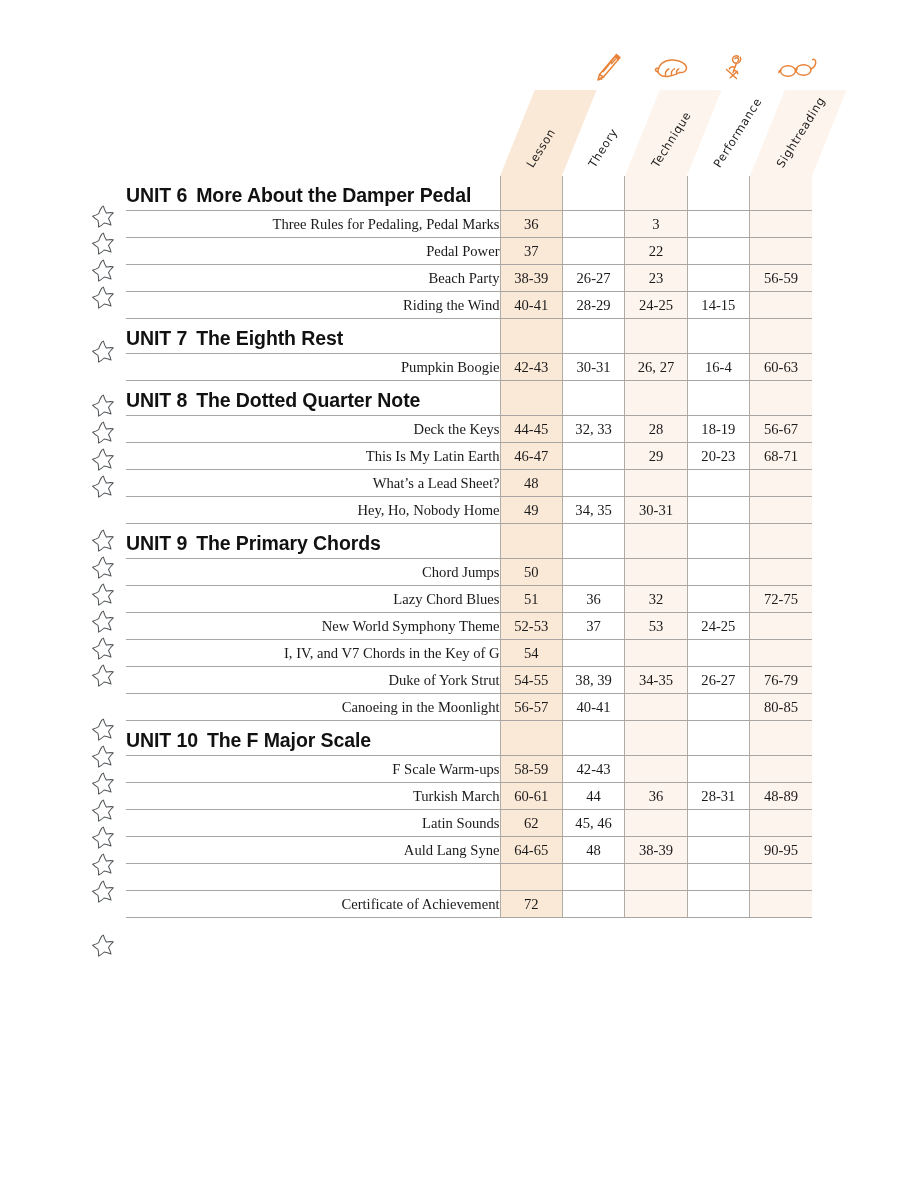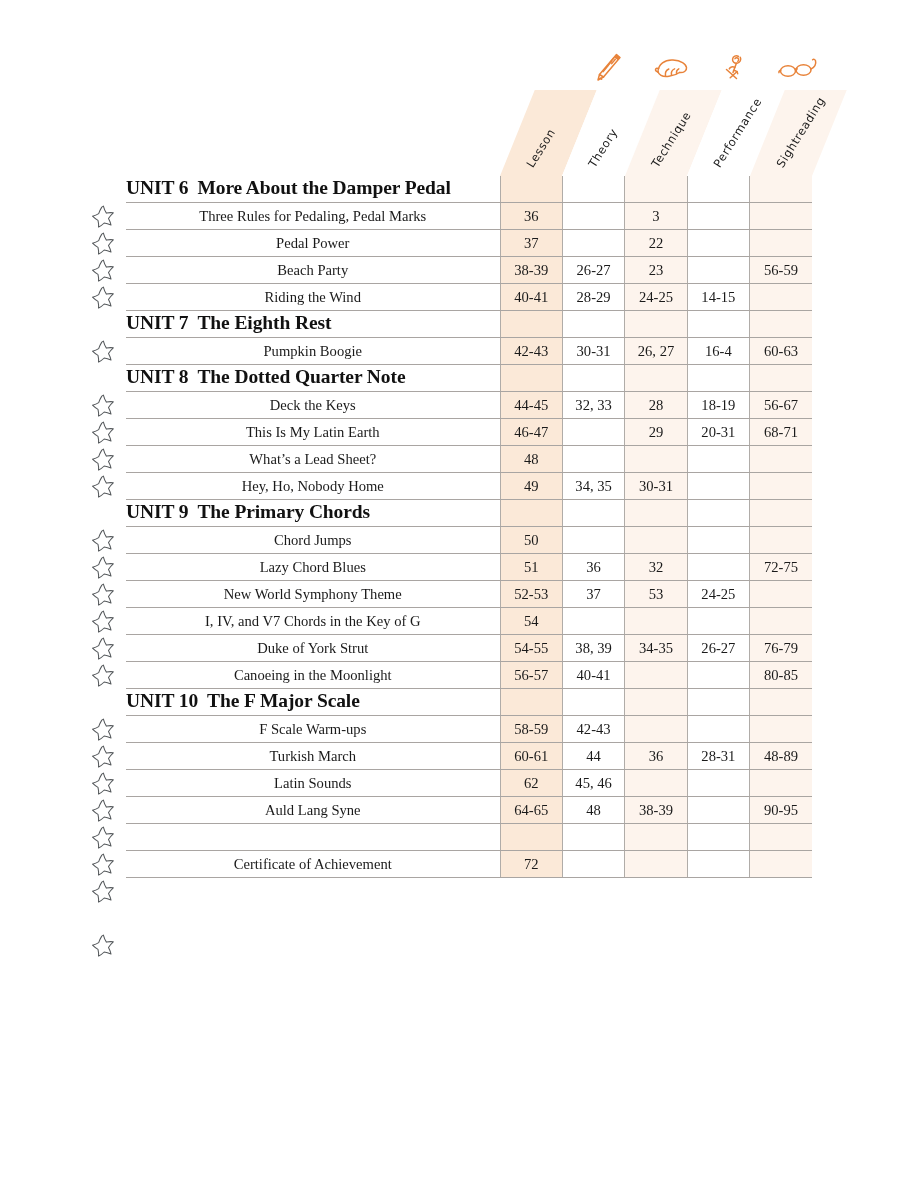--- a/index.html
+++ b/index.html
@@ -101,44 +101,45 @@
   .band-performance  { background: #ffffff; }
   .band-sight        { background: #fdf4ed; }
 
   .vline-l { border-left: 1px solid #b0aca8; }
 
   tr.row-entry td {
     border-bottom: 1px solid #a9a5a2;
   }
   tr.row-entry td.cell-title {
     padding-left: 6px;
-    text-align: center;
+    text-align: right;
     white-space: nowrap;
   }
   tr.row-entry td.cell-num {
     text-align: center;
     font-size: 14.2px;
   }
 
   tr.row-unit td {
     height: 52px;
     border-bottom: 1px solid #a9a5a2;
   }
   tr.row-unit td.cell-title {
     padding-left: 4px;
     vertical-align: bottom;
   }
   .unit-title {
-    font-family: Liberation Serif, serif;
+    font-family: Liberation Sans, sans-serif;
     font-weight: bold;
     font-size: 19.5px;
     letter-spacing: -0.1px;
     display: inline-block;
     padding-bottom: 3px;
     color: #111111;
+    margin-top: 8px;
   }
   .unit-title .unit-num { margin-right: 9px; }
 
   tr.row-spacer td {
     height: 34px;
     border-bottom: 1px solid #a9a5a2;
   }
   tr.row-spacer td.cell-title { border-bottom: 1px solid #a9a5a2; }
 </style>
 </head>
@@ -293,21 +294,21 @@
           <td class="cell-num vline-l band-theory">32, 33</td>
           <td class="cell-num vline-l band-technique">28</td>
           <td class="cell-num vline-l band-performance">18-19</td>
           <td class="cell-num vline-l band-sight">56-67</td>
         </tr>
         <tr class="row-entry">
           <td class="cell-title">This Is My Latin Earth</td>
           <td class="cell-num vline-l band-lesson">46-47</td>
           <td class="cell-num vline-l band-theory"></td>
           <td class="cell-num vline-l band-technique">29</td>
-          <td class="cell-num vline-l band-performance">20-31</td>
+          <td class="cell-num vline-l band-performance">20-23</td>
           <td class="cell-num vline-l band-sight">68-71</td>
         </tr>
         <tr class="row-entry">
           <td class="cell-title">What’s a Lead Sheet?</td>
           <td class="cell-num vline-l band-lesson">48</td>
           <td class="cell-num vline-l band-theory"></td>
           <td class="cell-num vline-l band-technique"></td>
           <td class="cell-num vline-l band-performance"></td>
           <td class="cell-num vline-l band-sight"></td>
         </tr>

